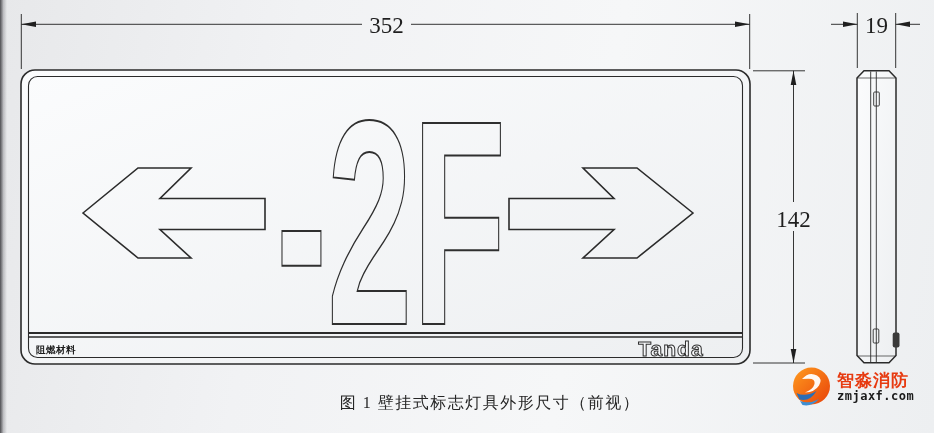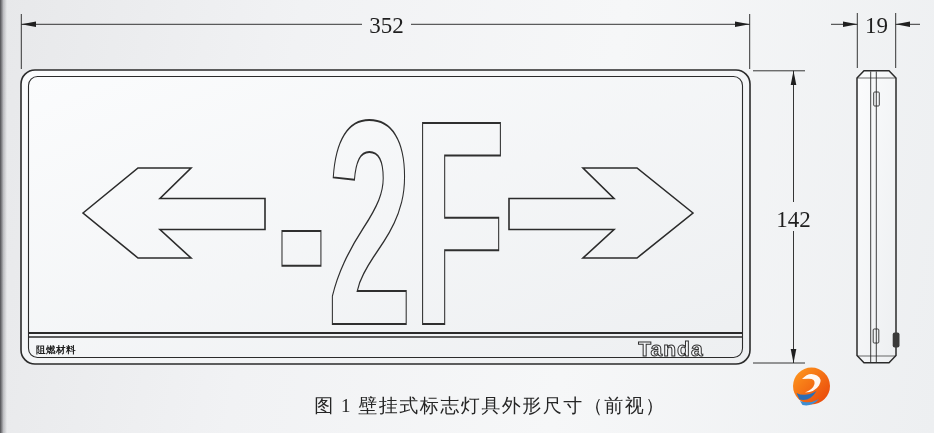--- a/index.html
+++ b/index.html
@@ -17,21 +17,21 @@
   }
   svg.drawing{position:absolute;left:0;top:0;}
   .dim-label{
     font-family:"Liberation Serif",serif;
     font-size:23px;fill:#1f1f1f;
   }
   .caption{
     position:absolute;left:180px;top:393px;width:620px;
     text-align:center;
     font-family:"Liberation Serif","DejaVu Serif",serif;
-    font-size:19px;letter-spacing:1.5px;color:#262626;white-space:nowrap;
+    font-size:16px;letter-spacing:1.5px;color:#262626;white-space:nowrap;
   }
   .watermark{
     position:absolute;left:792px;top:366px;
     display:flex;align-items:center;gap:5px;
   }
   .watermark .wm-text{display:flex;flex-direction:column;line-height:1.05;}
   .wm-brand{
     font-size:17px;font-weight:bold;color:#e73a10;letter-spacing:1px;
     font-family:"Liberation Sans",sans-serif;
   }
@@ -124,14 +124,18 @@
         <linearGradient id="logoGrad" x1="0" y1="0" x2="1" y2="1">
           <stop offset="0" stop-color="#ff9b1e"></stop>
           <stop offset="1" stop-color="#e8420a"></stop>
         </linearGradient>
       </defs>
       <circle cx="19.5" cy="20" r="18.5" fill="url(#logoGrad)"></circle>
       <path d="M10 13 Q17 5 25 9.5 Q31 13 27 19.5 Q23 26 13 26.5 Q21 23.5 22.5 18 Q23.5 12.5 16 12.8 Z" fill="#ffffff" opacity="0.95"></path>
       <path d="M4.5 27 Q13 31.5 24.5 25 Q18 36 7.5 33.5 Z" fill="#2a6db5"></path>
       <path d="M8 35 Q17 38.5 27 33 Q20 41 10.5 39 Z" fill="#3f8ed0"></path>
     </svg>
+    <div class="wm-text">
+      <span class="wm-brand">智淼消防</span>
+      <span class="wm-site">zmjaxf.com</span>
+    </div>
   </div>
 </div>
 
 </body></html>

